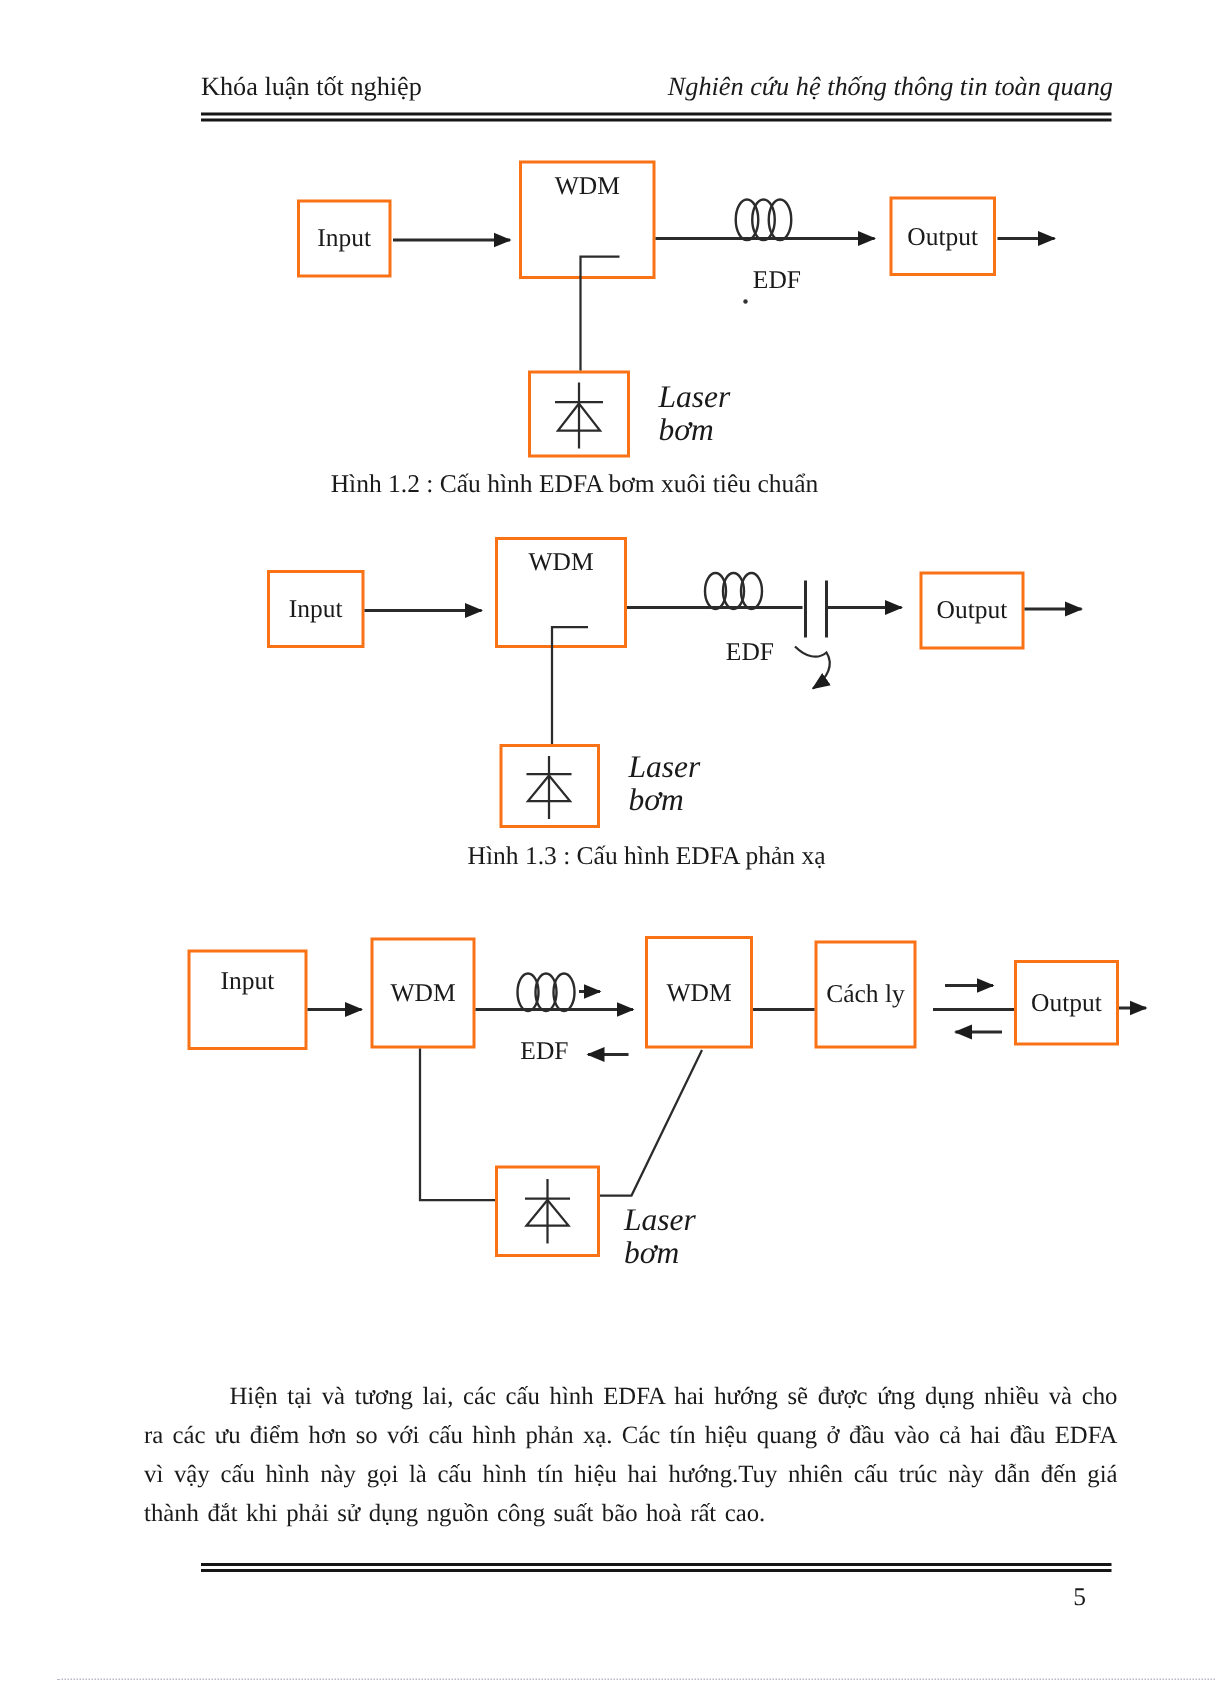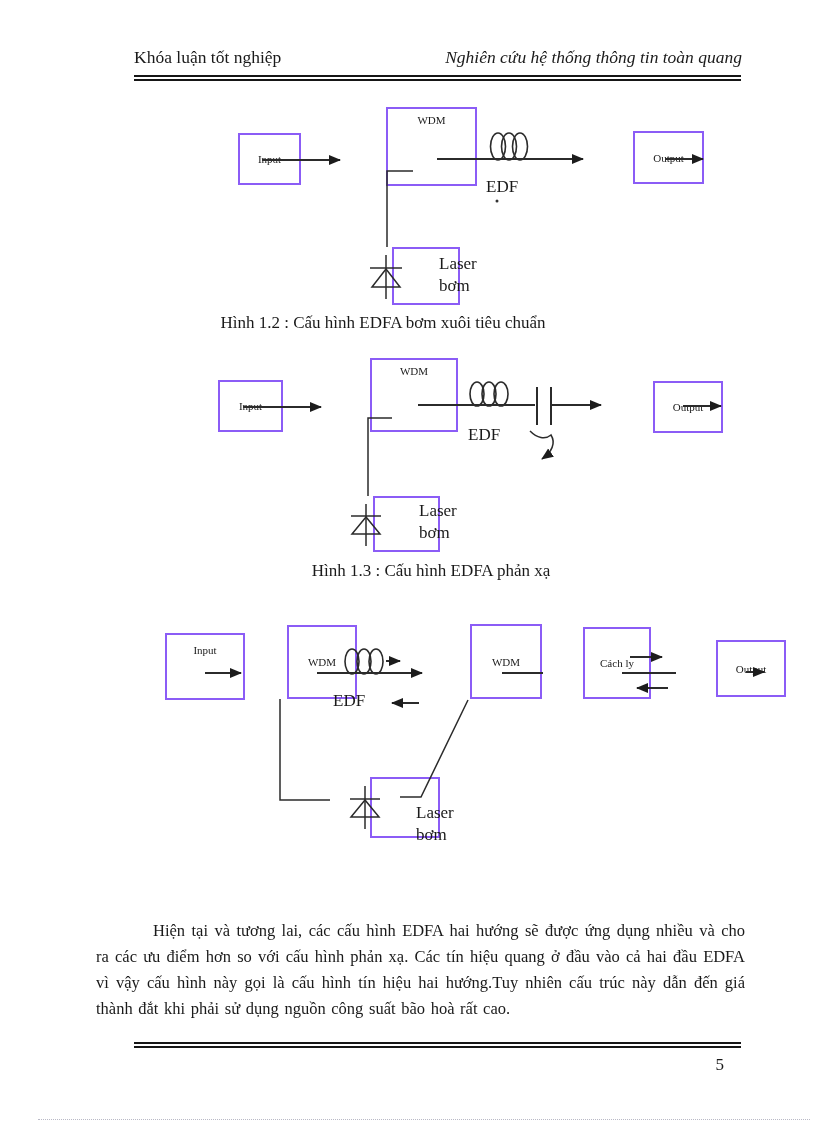--- a/index.html
+++ b/index.html
@@ -6,26 +6,26 @@
   .page{
     position:relative;width:816px;height:1123px;background:#fff;
     font-family:"Liberation Serif","DejaVu Serif",serif;color:#1a1a1a;overflow:hidden;
   }
   .hdr-left{position:absolute;left:134px;top:47px;font-size:17.5px;}
   .hdr-right{position:absolute;right:74px;top:47px;font-size:17.5px;font-style:italic;margin-left:24px;}
   .rule{position:absolute;left:134px;width:607px;height:2px;background:#fff;
         border-top:2px solid #161616;border-bottom:2px solid #161616;}
   .rule.hdr{top:75px}
   .rule.ftr{top:1042px}
-  .box{position:absolute;border:2px solid #8b5cf6;background:#fff;box-sizing:border-box;
-       display:flex;align-items:center;justify-content:center;font-size:11px;margin-left:40px;}
+  .box{position:absolute;border:2px solid #f97316;background:#fff;box-sizing:border-box;
+       display:flex;align-items:center;justify-content:center;font-size:17px;}
   .box.label-top{align-items:flex-start;padding-top:5px;}
   .lbl{position:absolute;font-size:17px;}
-  .lbl.center{text-align:left;}
-  .laser-lbl{position:absolute;font-size:17px;line-height:22px;}
+  .lbl.center{text-align:right;}
+  .laser-lbl{position:absolute;font-size:21px;line-height:22px;font-style:italic;}
   .laser-lbl span{display:block;}
   .caption{position:absolute;left:0;width:816px;text-align:center;font-size:17px;}
   .caption .ital{font-style:italic;}
   .para{position:absolute;left:96px;top:918px;width:649px;font-size:16.5px;line-height:26px;
         text-align:justify;text-indent:57px;word-spacing:1.5px;font-family:Liberation Serif, serif;}
   .pgnum{position:absolute;right:92px;top:1055px;font-size:17px;}
   .dots{position:absolute;left:38px;right:6px;bottom:3px;height:0;border-top:1px dotted #b9b9c6;}
   svg.overlay{position:absolute;left:0;top:0;pointer-events:none;}
 </style>
 </head>

